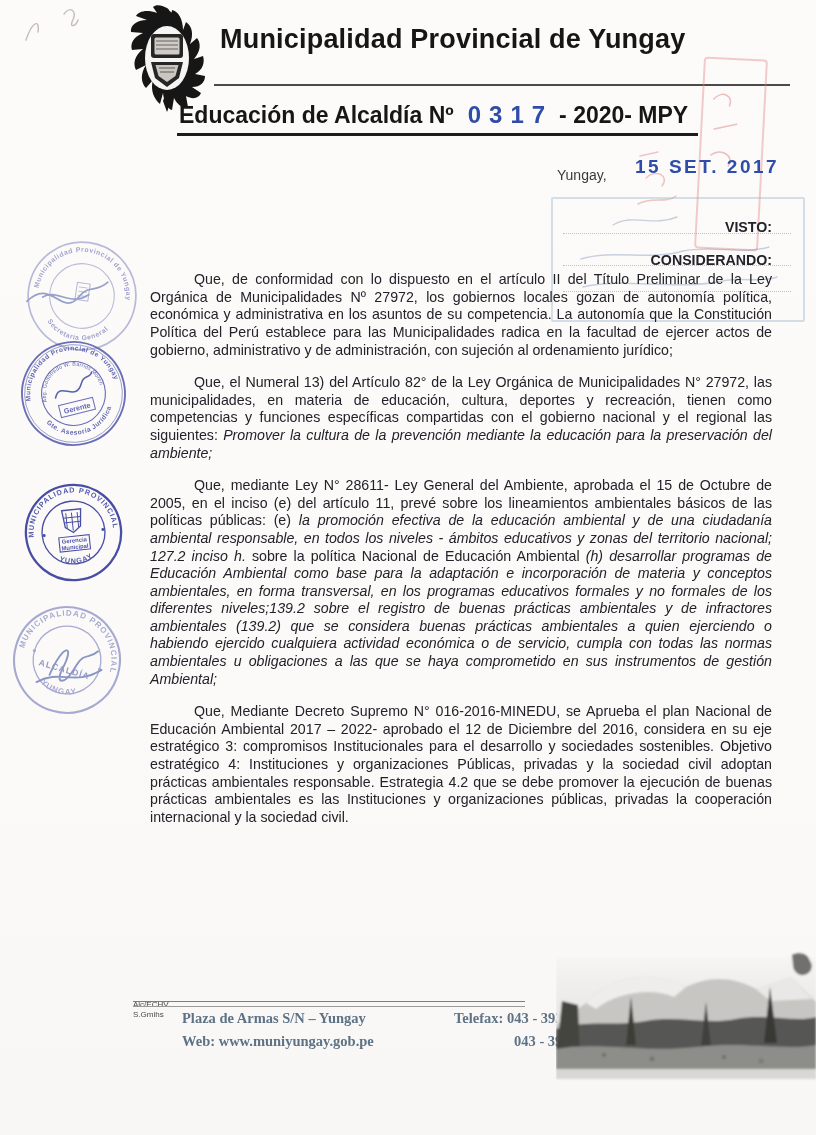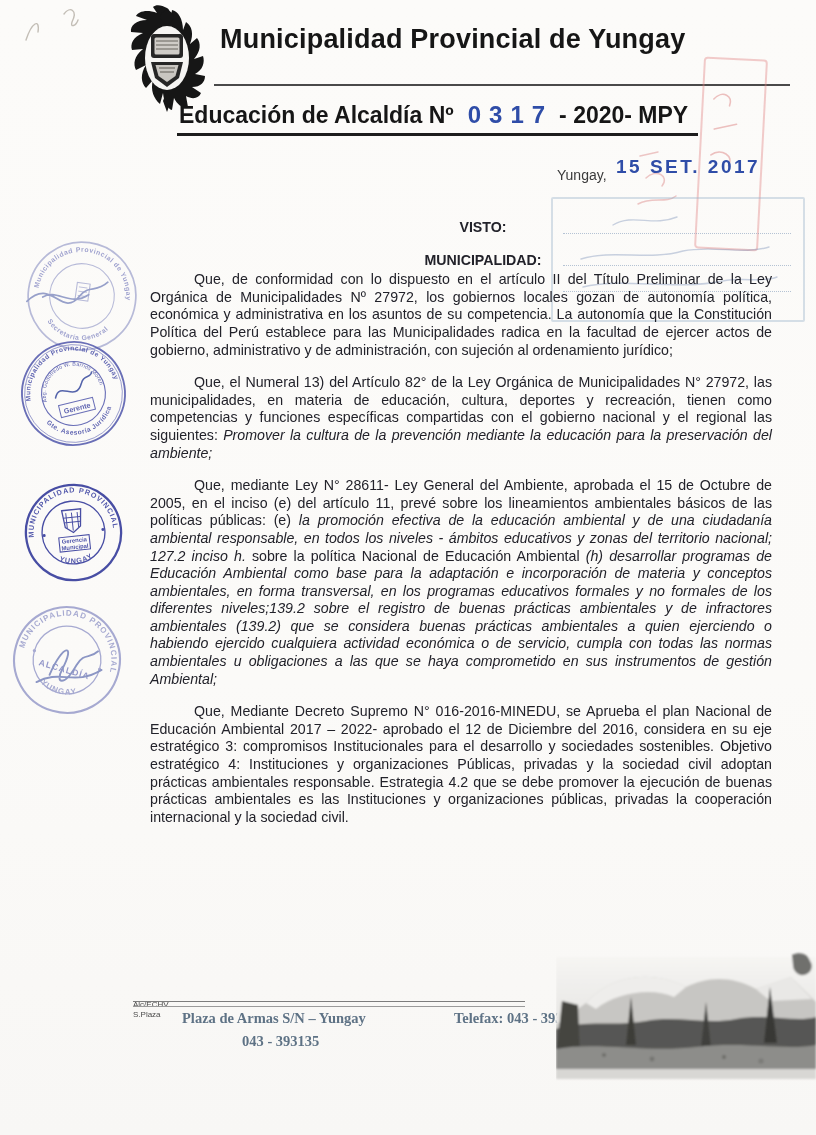--- a/index.html
+++ b/index.html
@@ -18,40 +18,40 @@
   
   .res-title{position:absolute;left:177px;top:101px;font-size:23px;font-weight:bold;color:#161616;
     border-bottom:3px solid #1d1d1d;padding:0 10px 4px 2px;white-space:nowrap;}
   .stamp-num{color:#2f4da8;letter-spacing:8px;margin:0 6px 0 14px;font-size:24px;font-weight:bold;text-align:right;}
 
   
   .pencil{position:absolute;left:12px;top:2px;}
   .red-stamp{position:absolute;left:699px;top:58px;width:60px;height:188px;border:2px solid rgba(224,130,130,.40);border-radius:4px;transform:rotate(3deg);}
   .red-marks{position:absolute;left:632px;top:138px;}
   .date-place{position:absolute;left:557px;top:167px;font-size:14px;color:#3a3a3a;}
-  .date-stamp{position:absolute;left:616px;top:156px;font-size:19px;font-weight:bold;color:#2f4da8;letter-spacing:2.5px;white-space:nowrap;}
+  .date-stamp{position:absolute;left:635px;top:156px;font-size:19px;font-weight:bold;color:#2f4da8;letter-spacing:2.5px;white-space:nowrap;}
   .reg-box{position:absolute;left:551px;top:197px;width:250px;height:121px;border:2px solid rgba(150,175,200,.38);border-radius:2px;}
   .reg-box .dl{position:absolute;left:10px;right:12px;border-bottom:1.5px dotted rgba(110,140,175,.5);}
   .reg-scribble{position:absolute;left:0;top:0;}
 
   .stamp{position:absolute;overflow:visible;}
   #stamp1{left:26px;top:240px;width:112px;height:112px;opacity:.52;transform:rotate(8deg);}
   #stamp2{left:20px;top:340px;width:107px;height:107px;opacity:.88;transform:rotate(-14deg);}
   #stamp3{left:24px;top:483px;width:99px;height:99px;opacity:.95;transform:rotate(-6deg);}
   #stamp4{left:12px;top:605px;width:110px;height:110px;opacity:.58;transform:rotate(16deg);}
   .stamp text{fill:#4a50a8;}
   .ring{font-size:6.4px;letter-spacing:.5px;font-weight:bold;}
   .ring-sm{font-size:5.2px;letter-spacing:.2px;}
   .ring-big{font-size:7.6px;letter-spacing:1px;font-weight:bold;}
   .ctr{font-size:7.5px;font-weight:bold;}
 
   
   .body-text{position:absolute;left:150px;top:219px;width:622px;font-size:14.2px;line-height:17.6px;color:#22222a;text-align:justify;}
   .body-text p{margin:0 0 15px;}
-  .h{font-weight:bold;margin:15px 0 2px 44px !important;text-align:center;}
+  .h{font-weight:bold;margin:15px 0 2px 44px !important;text-align:right;}
   .h.first{margin-top:0 !important;}
   .para{text-indent:44px;}
   .it{font-style:italic;}
 
   
   .ref{position:absolute;left:133px;top:1000px;font-size:8px;line-height:10px;color:#4a4a4a;}
   .ref-rule{position:absolute;left:133px;top:1001px;width:392px;height:4px;border-top:1.5px solid #7d7d7d;border-bottom:1px solid #9a9a9a;}
   .footer-info{position:absolute;left:158px;top:1010px;width:430px;display:grid;grid-template-columns:272px auto;row-gap:6px;
     font-family:"Liberation Serif",serif;font-weight:bold;font-size:14.5px;color:#5e7285;margin-left:24px;}
   .footer-info .r{text-align:left;}
@@ -103,21 +103,21 @@
     <div class="dl" style="top:34px"></div>
     <div class="dl" style="top:66px"></div>
     <div class="dl" style="top:92px"></div>
     <svg class="reg-scribble" width="250" height="121">
       <path d="M60,26 C80,14 100,28 124,18 M28,60 C60,50 96,62 130,52 C160,46 190,56 216,48 M30,88 C70,78 120,92 170,82 C190,78 210,84 224,78" stroke="rgba(95,120,170,.33)" stroke-width="1.4" fill="none" stroke-linecap="round"></path>
     </svg>
   </div>
 
   <main class="body-text">
     <p class="h first">VISTO:</p>
-    <p class="h">MUNICIPALIDAD:</p>
+    <p class="h">CONSIDERANDO:</p>
     <p class="para">Que, de conformidad con lo dispuesto en el artículo II del Título Preliminar de la Ley Orgánica de Municipalidades Nº 27972, los gobiernos locales gozan de autonomía política, económica y administrativa en los asuntos de su competencia. La autonomía que la Constitución Política del Perú establece para las Municipalidades radica en la facultad de ejercer actos de gobierno, administrativo y de administración, con sujeción al ordenamiento jurídico;</p>
     <p class="para"><span>Que, el Numeral 13) del Artículo 82° de la Ley Orgánica de Municipalidades N° 27972, las municipalidades, en materia de educación, cultura, deportes y recreación, tienen como competencias y funciones específicas compartidas con el gobierno nacional y el regional las siguientes: </span><span class="it">Promover la cultura de la prevención mediante la educación para la preservación del ambiente;</span></p>
     <p class="para"><span>Que, mediante Ley N° 28611- Ley General del Ambiente, aprobada el 15 de Octubre de 2005, en el inciso (e) del artículo 11, prevé sobre los lineamientos ambientales básicos de las políticas públicas: (e) </span><span class="it">la promoción efectiva de la educación ambiental y de una ciudadanía ambiental responsable, en todos los niveles - ámbitos educativos y zonas del territorio nacional; 127.2 inciso h.</span><span> sobre la política Nacional de Educación Ambiental </span><span class="it">(h) desarrollar programas de Educación Ambiental como base para la adaptación e incorporación de materia y conceptos ambientales, en forma transversal, en los programas educativos formales y no formales de los diferentes niveles;139.2 sobre el registro de buenas prácticas ambientales y de infractores ambientales (139.2) que se considera buenas prácticas ambientales a quien ejerciendo o habiendo ejercido cualquiera actividad económica o de servicio, cumpla con todas las normas ambientales u obligaciones a las que se haya comprometido en sus instrumentos de gestión Ambiental;</span></p>
     <p class="para">Que, Mediante Decreto Supremo N° 016-2016-MINEDU, se Aprueba el plan Nacional de Educación Ambiental 2017 – 2022- aprobado el 12 de Diciembre del 2016, considera en su eje estratégico 3: compromisos Institucionales para el desarrollo y sociedades sostenibles. Objetivo estratégico 4: Instituciones y organizaciones Públicas, privadas y la sociedad civil adoptan prácticas ambientales responsable. Estrategia 4.2 que se debe promover la ejecución de buenas prácticas ambientales es las Instituciones y organizaciones públicas, privadas la cooperación internacional y la sociedad civil.</p>
   </main>
 
   <svg id="stamp1" class="stamp" viewBox="0 0 104 104">
     <defs>
       <path id="s1t" d="M 11,52 A 41,41 0 0 1 93,52"></path>
       <path id="s1b" d="M 15,56 A 37,37 0 0 0 89,56"></path>
@@ -176,26 +176,27 @@
     <text class="ring-big" style="fill:#6a70b5"><textPath href="#s4t" startOffset="50%" text-anchor="middle">MUNICIPALIDAD PROVINCIAL</textPath></text>
     <text class="ring-big" style="fill:#6a70b5"><textPath href="#s4b" startOffset="50%" text-anchor="middle">YUNGAY</textPath></text>
     <circle cx="20" cy="52" r="1.5" fill="#6a70b5"></circle>
       <circle cx="84" cy="52" r="1.5" fill="#6a70b5"></circle>
     <text x="52" y="64" text-anchor="middle" class="ctr" style="font-size:8.2px;letter-spacing:1px">ALCALDÍA</text>
     <path d="M40,70 C44,38 56,34 50,62 C47,76 56,78 62,54 C66,40 72,46 78,36 M30,80 C48,62 66,74 86,52" stroke="#3d4fa0" stroke-width="1.8" fill="none" stroke-linecap="round"></path>
   </svg>
 
   <div class="ref">
     <div>Alc/ECHV</div>
-    <div>S.Plaza</div>
+    <div>S.Gmihs</div>
   </div>
   <div class="ref-rule"></div>
   <div class="footer-info">
     <span>Plaza de Armas S/N – Yungay</span>
     <span class="r">Telefax: 043 - 393039</span>
+    <span>Web: www.muniyungay.gob.pe</span>
     <span class="r" style="padding-left:60px">043 - 393135</span>
   </div>
 
   <svg class="photo" viewBox="0 0 260 136">
     <defs>
       <linearGradient id="sky" x1="0" y1="0" x2="0" y2="1">
         <stop offset="0" stop-color="#f6f5f3"></stop>
           <stop offset="1" stop-color="#dbdad7"></stop>
       </linearGradient>
       <filter id="soft">

